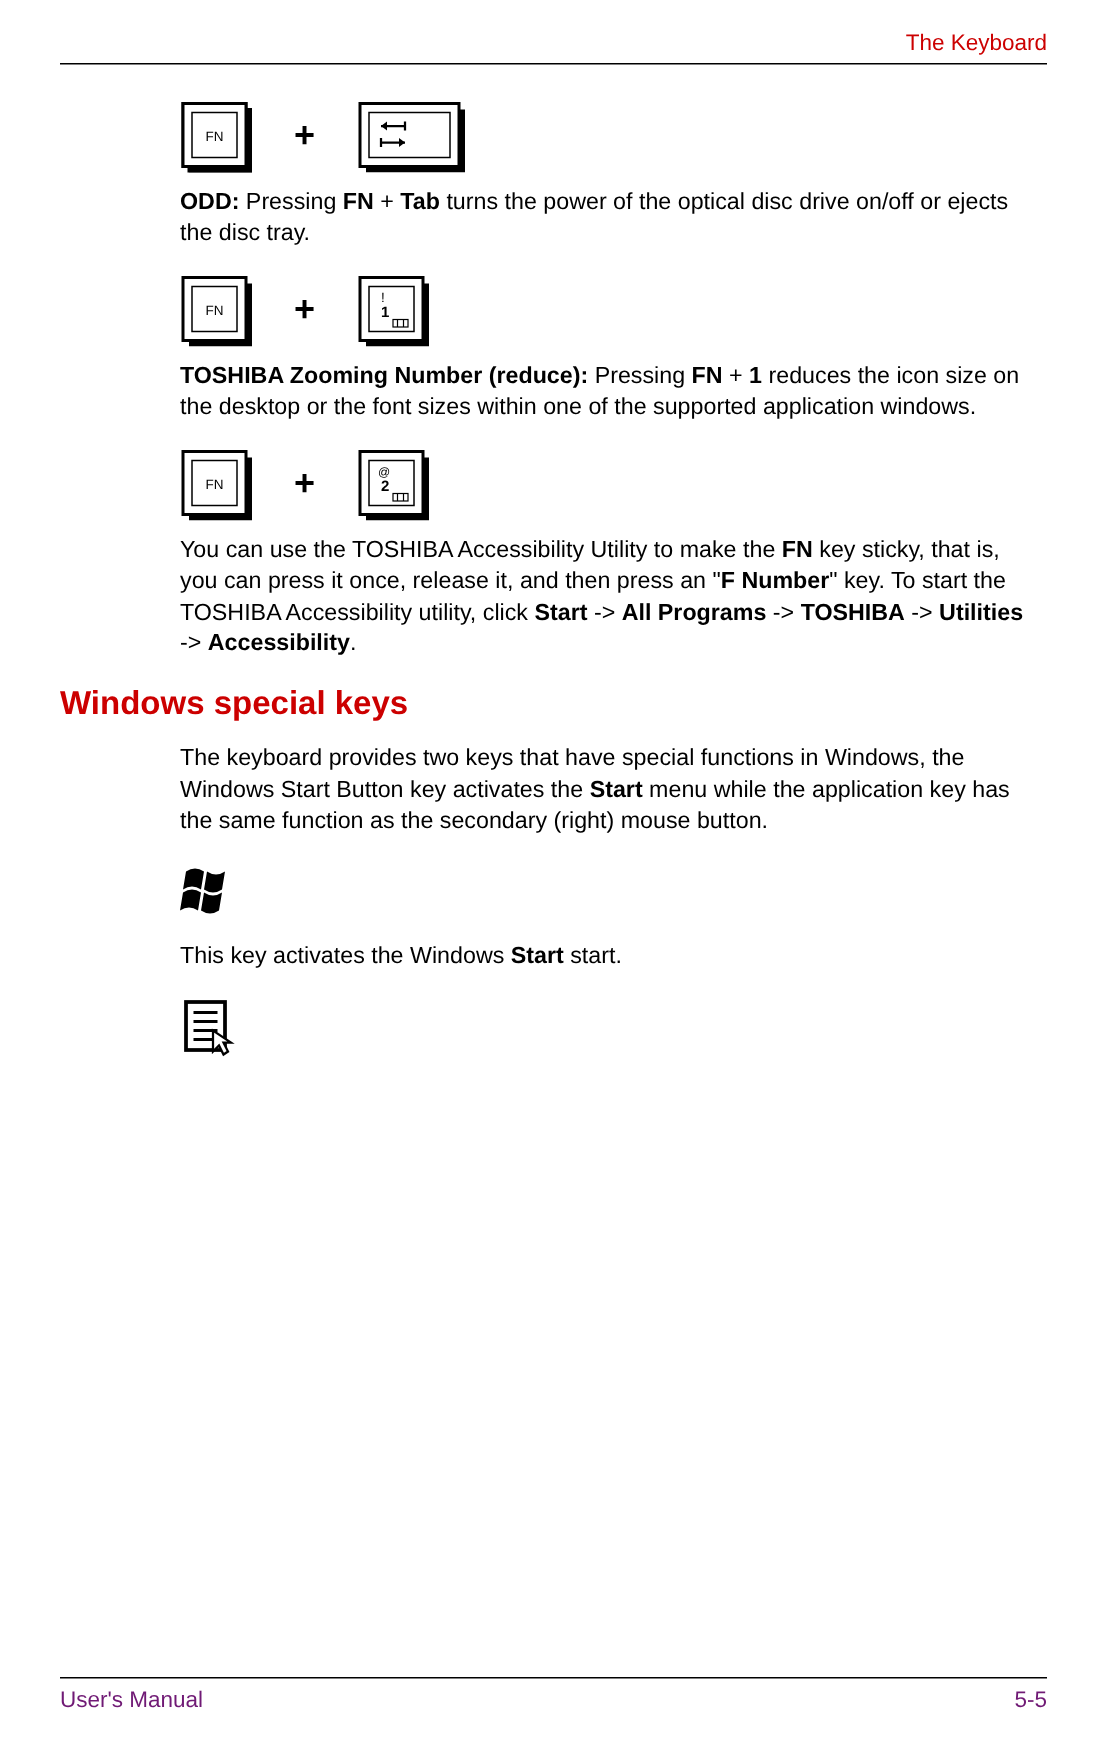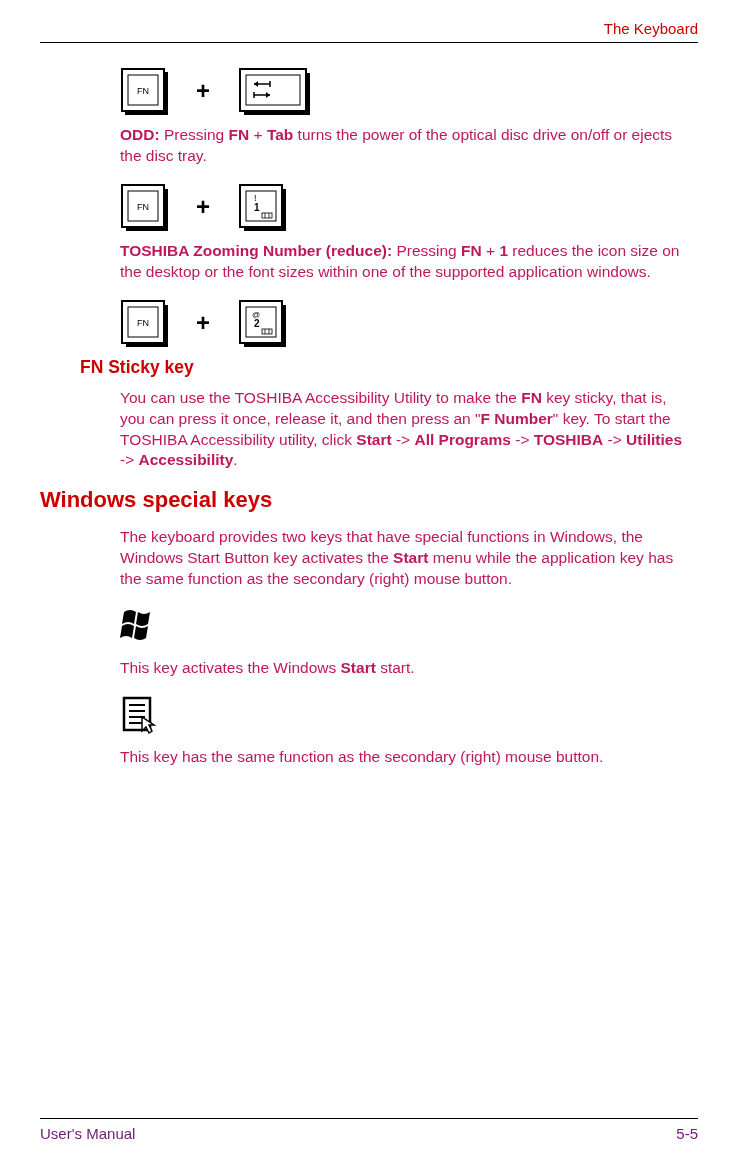--- a/index.html
+++ b/index.html
@@ -44,21 +44,21 @@
       display: block;
     }
     .plus {
       font-size: 24px;
       font-weight: bold;
     }
     .desc {
       font-size: 15.5px;
       line-height: 1.35;
       margin-bottom: 16px;
-      color: #be185d;
+      color: #000000;
     }
     .desc b {
       font-weight: bold;
     }
     .subsection-title {
       color: #c00;
       font-size: 17.5px;
       font-weight: bold;
       margin-bottom: 10px;
       margin-left: -40px;
@@ -172,21 +172,20 @@
         <text x="14" y="18" font-size="8" font-family="Arial">@</text>
         <text x="16" y="28" font-size="10" font-family="Arial" font-weight="bold">2</text>
         <rect x="24" y="30" width="10" height="5" fill="none" stroke="#000" stroke-width="0.8"></rect>
         <line x1="27" y1="30" x2="27" y2="35" stroke="#000" stroke-width="0.8"></line>
         <line x1="31" y1="30" x2="31" y2="35" stroke="#000" stroke-width="0.8"></line>
         <polygon points="44,6 48,6 48,48 6,48 6,44 44,44" fill="#000"></polygon>
       </svg>
     </span>
   </div>
 
-  <h3 class="subsection-title">FN Sticky key</h3>
   <p class="desc">
     <span>You can use the TOSHIBA Accessibility Utility to make the </span><b>FN</b><span> key sticky, that is, you can press it once, release it, and then press an "</span><b>F Number</b><span>" key. To start the TOSHIBA Accessibility utility, click </span><b>Start</b><span> -&gt; </span><b>All Programs</b><span> -&gt; </span><b>TOSHIBA</b><span> -&gt; </span><b>Utilities</b><span> -&gt; </span><b>Accessibility</b><span>.</span>
   </p>
 
   <h2 class="section-title">Windows special keys</h2>
   <p class="desc">
     <span>The keyboard provides two keys that have special functions in Windows, the Windows Start Button key activates the </span><b>Start</b><span> menu while the application key has the same function as the secondary (right) mouse button.</span>
   </p>
 
   <div class="win-icon">
@@ -204,20 +203,19 @@
   <div class="win-icon">
     <svg width="40" height="40" viewBox="0 0 40 40">
       <rect x="4" y="3" width="26" height="32" fill="#fff" stroke="#000" stroke-width="2.5"></rect>
       <line x1="9" y1="10" x2="25" y2="10" stroke="#000" stroke-width="2"></line>
       <line x1="9" y1="16" x2="25" y2="16" stroke="#000" stroke-width="2"></line>
       <line x1="9" y1="22" x2="25" y2="22" stroke="#000" stroke-width="2"></line>
       <line x1="9" y1="28" x2="25" y2="28" stroke="#000" stroke-width="2"></line>
       <polygon points="22,22 22,36 26,32 29,38 32,36 29,30 34,30" fill="#fff" stroke="#000" stroke-width="1.5"></polygon>
     </svg>
   </div>
-  <p class="desc">This key has the same function as the secondary (right) mouse button.</p>
 
 </div>
 
 <div class="footer">
   <span>User's Manual</span>
   <span>5-5</span>
 </div>
 
 </body></html>

